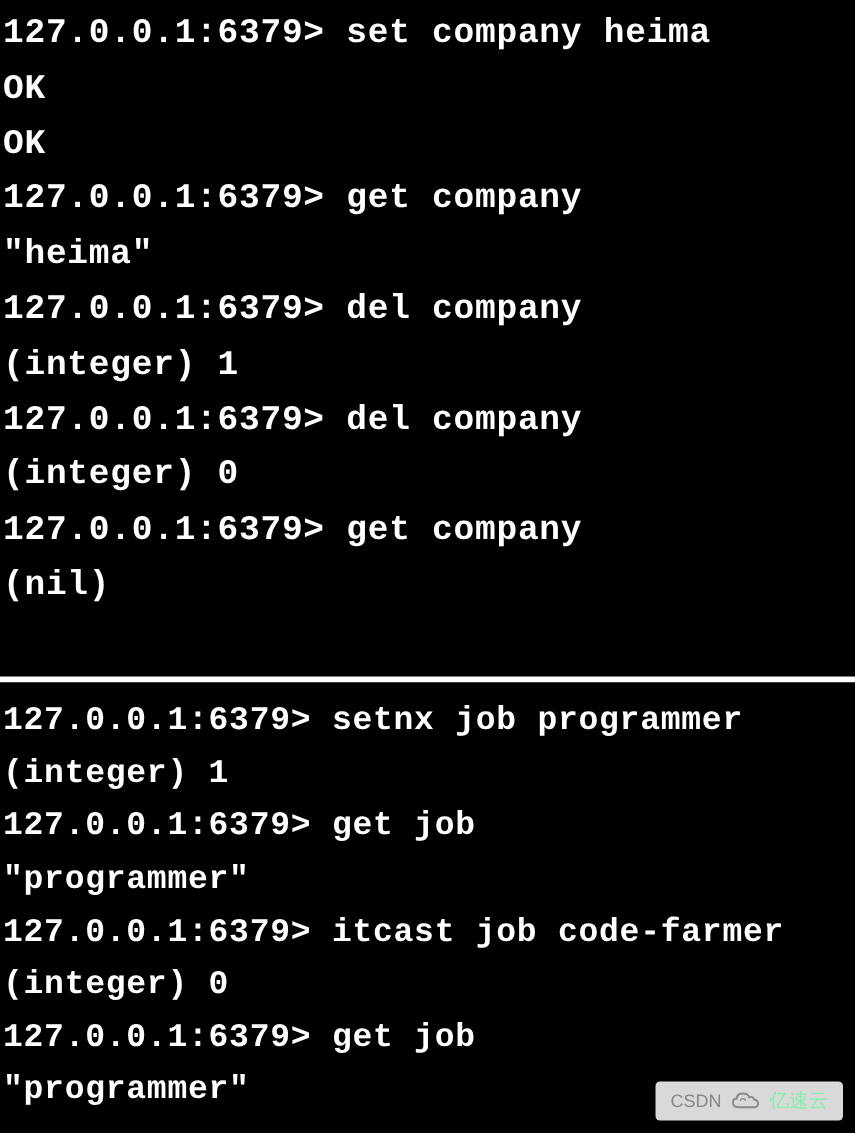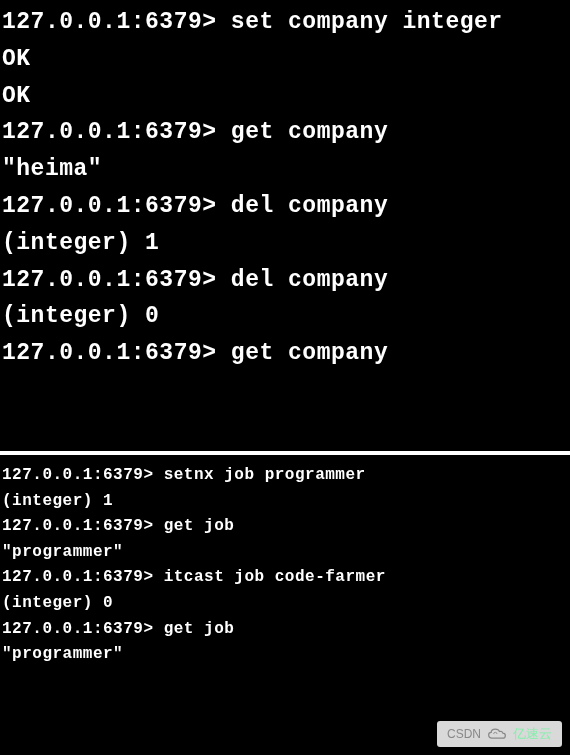--- a/index.html
+++ b/index.html
@@ -23,21 +23,21 @@
       padding: 4px 2px;
       line-height: 1.6;
       letter-spacing: 0.5px;
     }
     .block1 {
       height: 455px;
       border-bottom: 4px solid #fff;
     }
     .block2 {
       height: 296px;
-      font-size: 16px;
+      font-size: 22px;
       padding-top: 8px;
     }
     .line {
       white-space: pre;
       overflow: hidden;
     }
     .watermark {
       position: absolute;
       bottom: 8px;
       right: 8px;
@@ -69,30 +69,31 @@
     }
     .watermark-brand {
       color: #86efac;
       font-size: 13px;
     }
   </style>
 </head>
 <body>
 
 <div class="terminal-block block1">
-  <div class="line"><span>127.0.0.1:6379&gt;</span> <span>set company integer</span></div>
+  <div class="line"><span>127.0.0.1:6379&gt;</span> <span>set company heima</span></div>
   <div class="line">OK</div>
   <div class="line">OK</div>
   <div class="line"><span>127.0.0.1:6379&gt;</span> <span>get company</span></div>
   <div class="line">"heima"</div>
   <div class="line"><span>127.0.0.1:6379&gt;</span> <span>del company</span></div>
   <div class="line">(integer) 1</div>
   <div class="line"><span>127.0.0.1:6379&gt;</span> <span>del company</span></div>
   <div class="line">(integer) 0</div>
   <div class="line"><span>127.0.0.1:6379&gt;</span> <span>get company</span></div>
+  <div class="line">(nil)</div>
 </div>
 
 <div class="terminal-block block2">
   <div class="line"><span>127.0.0.1:6379&gt;</span> <span>setnx job programmer</span></div>
   <div class="line">(integer) 1</div>
   <div class="line"><span>127.0.0.1:6379&gt;</span> <span>get job</span></div>
   <div class="line">"programmer"</div>
   <div class="line"><span>127.0.0.1:6379&gt;</span> <span>itcast job code-farmer</span></div>
   <div class="line">(integer) 0</div>
   <div class="line"><span>127.0.0.1:6379&gt;</span> <span>get job</span></div>

